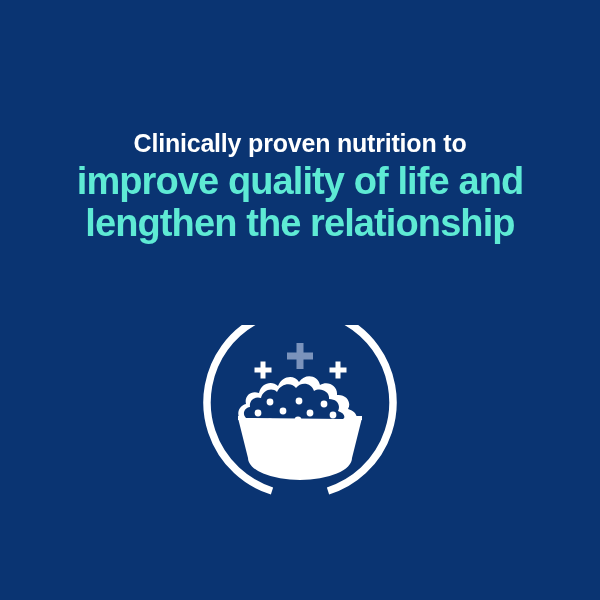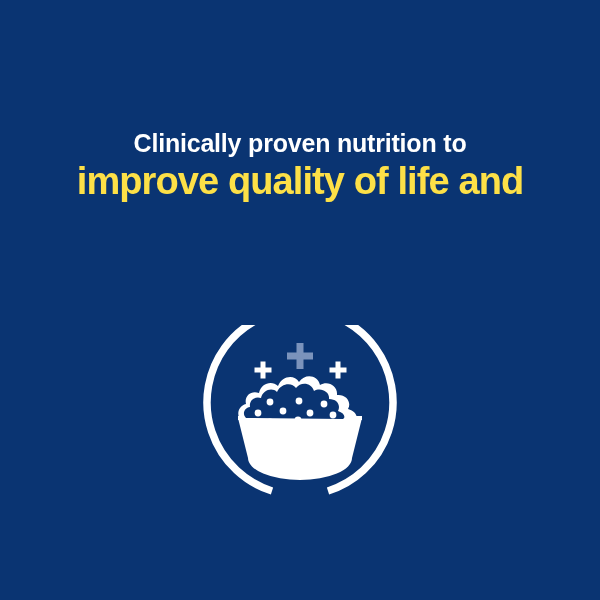--- a/index.html
+++ b/index.html
@@ -37,21 +37,21 @@
     color: #ffffff;
     font-family: "Liberation Sans", sans-serif;
     font-weight: bold;
     font-size: 25px;
     line-height: 34px;
     letter-spacing: -0.2px;
     white-space: nowrap;
   }
   .headline-main {
     display: block;
-    color: #fde047;
+    color: #5eead4;
     font-family: "Liberation Sans", sans-serif;
     font-weight: bold;
     font-size: 38px;
     line-height: 42px;
     letter-spacing: -0.9px;
     white-space: nowrap;
   }
   .icon-wrap {
     position: absolute;
     top: 325px;
@@ -66,20 +66,21 @@
   }
 </style>
 </head>
 <body>
 
 <div class="promo-card">
 
   <div class="headline-block">
     <span class="headline-eyebrow">Clinically proven nutrition to</span>
     <span class="headline-main">improve quality of life and</span>
+    <span class="headline-main">lengthen the relationship</span>
   </div>
 
   <div class="icon-wrap">
     <svg viewBox="0 0 200 175" xmlns="http://www.w3.org/2000/svg" aria-hidden="true">
 
       <path d="M 72 166
                A 93 93 0 1 1 128 166" fill="none" stroke="#ffffff" stroke-width="7.5" stroke-linecap="butt"></path>
 
       <path d="M 60.5 36.5 h 5 v 6 h 6 v 5 h -6 v 6 h -5 v -6 h -6 v -5 h 6 z" fill="#ffffff"></path>
       <path d="M 96.5 18 h 7 v 9.5 h 9.5 v 7 h -9.5 v 9.5 h -7 v -9.5 h -9.5 v -7 h 9.5 z" fill="#7b93bc"></path>

